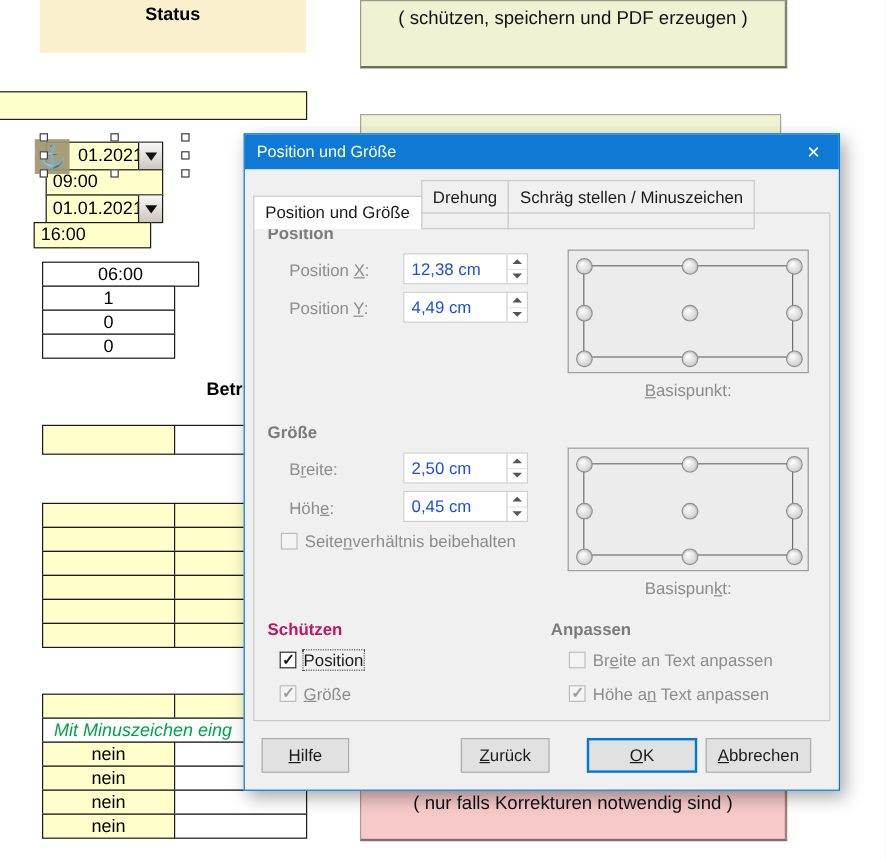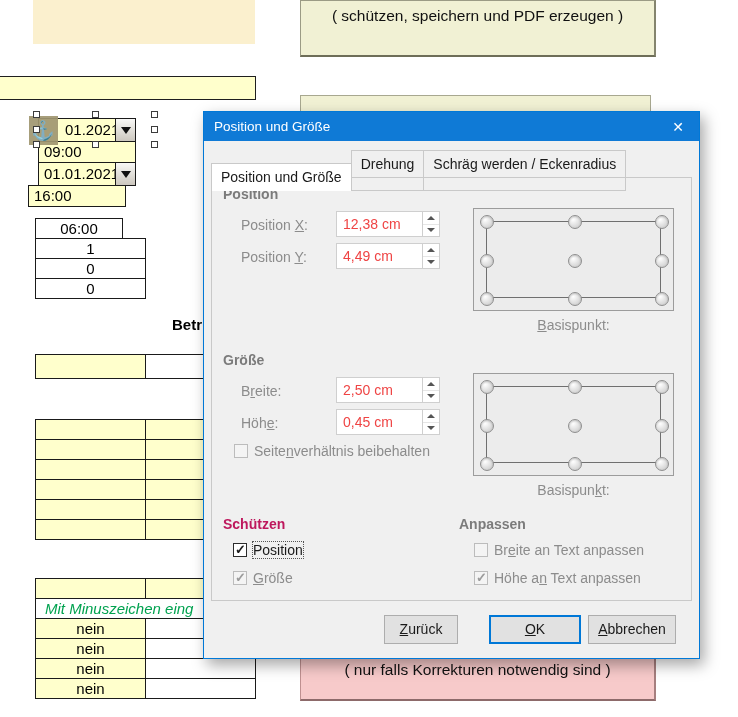--- a/index.html
+++ b/index.html
@@ -50,21 +50,21 @@
   .tabstrip{position:absolute;left:7px;top:38px;display:flex;align-items:flex-end}
   .tab{height:41px;line-height:26px;padding:0 9px;border:1px solid #c9c9c9;background:#f0f0f0;
     margin-left:-1px;white-space:nowrap}
   .tab:first-child{margin-left:0}
   .tab.active{background:#fff;height:28px;border-bottom:none;z-index:2;position:relative}
   .panel{position:absolute;left:7px;top:65px;width:481px;height:424px;border:1px solid #c9c9c9}
   .ghead{position:absolute;font-weight:bold;color:#7b7b7b}
   .ghead.on{color:#be185d}
   .dlabel{position:absolute;color:#8c8c8c}
   .spin-field{position:absolute;width:104px;height:26px;background:#fff;border:1px solid #cfcfcf;display:flex}
-  .spin-field .fv{flex:1;color:#ef4444;line-height:24px;padding-left:6px}
+  .spin-field .fv{flex:1;color:#1d4ed8;line-height:24px;padding-left:6px}
   .spin{width:17px;border-left:1px solid #cfcfcf;display:flex;flex-direction:column}
   .spin i{flex:1;position:relative}
   .spin i.up{border-bottom:1px solid #e6e6e6}
   .spin i::after{content:"";position:absolute;left:50%;top:50%;transform:translate(-50%,-50%)}
   .spin i.up::after{border-left:4px solid transparent;border-right:4px solid transparent;border-bottom:4px solid #555}
   .spin i.dn::after{border-left:4px solid transparent;border-right:4px solid transparent;border-top:4px solid #555}
   .basis{position:absolute;width:201px;height:103px;background:#ececec;border:1px solid #9c9c9c}
   .basis .frame{position:absolute;left:12px;top:12px;right:12px;bottom:12px;border:1px solid #6f6f6f}
   .bp{position:absolute;width:14px;height:14px;border-radius:50%;
     background:radial-gradient(circle at 35% 30%,#ffffff,#c4c4c4);border:1px solid #8f8f8f;
@@ -79,20 +79,21 @@
   .cb.focused .lbl{outline:1px dotted #555}
   .dlg-btn{position:absolute;top:503px;height:29px;background:#e1e1e1;border:1px solid #adadad;
     text-align:center;line-height:27px;font-size:14px}
   .dlg-btn.default{border:2px solid var(--accent);line-height:25px}
   u{text-decoration:underline}
 </style>
 </head>
 <body>
 
 <div class="abs status-box">
+  <div class="t">Status</div>
 </div>
 
 <div class="abs protect-btn big-btn">
   <span>( schützen, speichern und PDF erzeugen )</span>
 </div>
 
 <div class="abs yellow-bar"></div>
 <div class="abs sliver-box"></div>
 
 <div class="abs combo" style="left:38px;top:118px;width:98px;height:24px">
@@ -109,21 +110,21 @@
 <div class="abs hdl" style="left:92px;top:141px"></div>
 <div class="abs hdl" style="left:151px;top:141px"></div>
 
 <div class="abs cell yel" style="left:38px;top:141px;width:98px;height:22px">09:00</div>
 <div class="abs combo" style="left:38px;top:162px;width:98px;height:24px">
   <span class="val">01.01.2021</span>
   <span class="dd"></span>
 </div>
 <div class="abs cell yel" style="left:28px;top:185px;width:98px;height:22px">16:00</div>
 
-<div class="abs cell ctr" style="left:35px;top:218px;width:88px;height:21px">06:00</div>
+<div class="abs cell ctr" style="left:35px;top:218px;width:131px;height:21px">06:00</div>
 <div class="abs cell ctr" style="left:35px;top:238px;width:111px;height:21px">1</div>
 <div class="abs cell ctr" style="left:35px;top:258px;width:111px;height:21px">0</div>
 <div class="abs cell ctr" style="left:35px;top:278px;width:111px;height:21px">0</div>
 
 <div class="abs betr">Betr</div>
 
 <div class="abs cell yel" style="left:35px;top:354px;width:111px;height:25px"></div>
 <div class="abs cell" style="left:145px;top:354px;width:111px;height:25px"></div>
 
 <div class="abs cell yel" style="left:35px;top:419px;width:111px;height:21px"></div>
@@ -161,21 +162,21 @@
   <div class="titlebar">
     <span class="ttl">Position und Größe</span>
     <span class="closebtn">
         <span>✕</span>
       </span>
   </div>
 
   <div class="tabstrip">
     <div class="tab active">Position und Größe</div>
     <div class="tab">Drehung</div>
-    <div class="tab">Schräg werden / Eckenradius</div>
+    <div class="tab">Schräg stellen / Minuszeichen</div>
   </div>
 
   <div class="panel"></div>
 
   <div class="ghead" style="left:19px;top:74px">Position</div>
   <div class="dlabel" style="left:37px;top:105px">Position <u>X</u>:</div>
   <div class="spin-field" style="left:132px;top:99px">
     <span class="fv">12,38 cm</span>
     <span class="spin">
         <i class="up"></i>
@@ -251,16 +252,17 @@
   <div class="ghead" style="left:255px;top:404px">Anpassen</div>
   <div class="cb disabled" style="left:270px;top:430px">
     <span class="box"></span>
     <span class="lbl">Br<u>e</u>ite an Text anpassen</span>
   </div>
   <div class="cb checked disabled" style="left:270px;top:458px">
     <span class="box"></span>
     <span class="lbl">Höhe a<u>n</u> Text anpassen</span>
   </div>
 
+  <div class="dlg-btn" style="left:14px;width:73px"><u>H</u>ilfe</div>
   <div class="dlg-btn" style="left:180px;width:74px"><u>Z</u>urück</div>
   <div class="dlg-btn default" style="left:285px;width:92px"><u>O</u>K</div>
   <div class="dlg-btn" style="left:384px;width:88px"><u>A</u>bbrechen</div>
 </div>
 
 </body></html>

